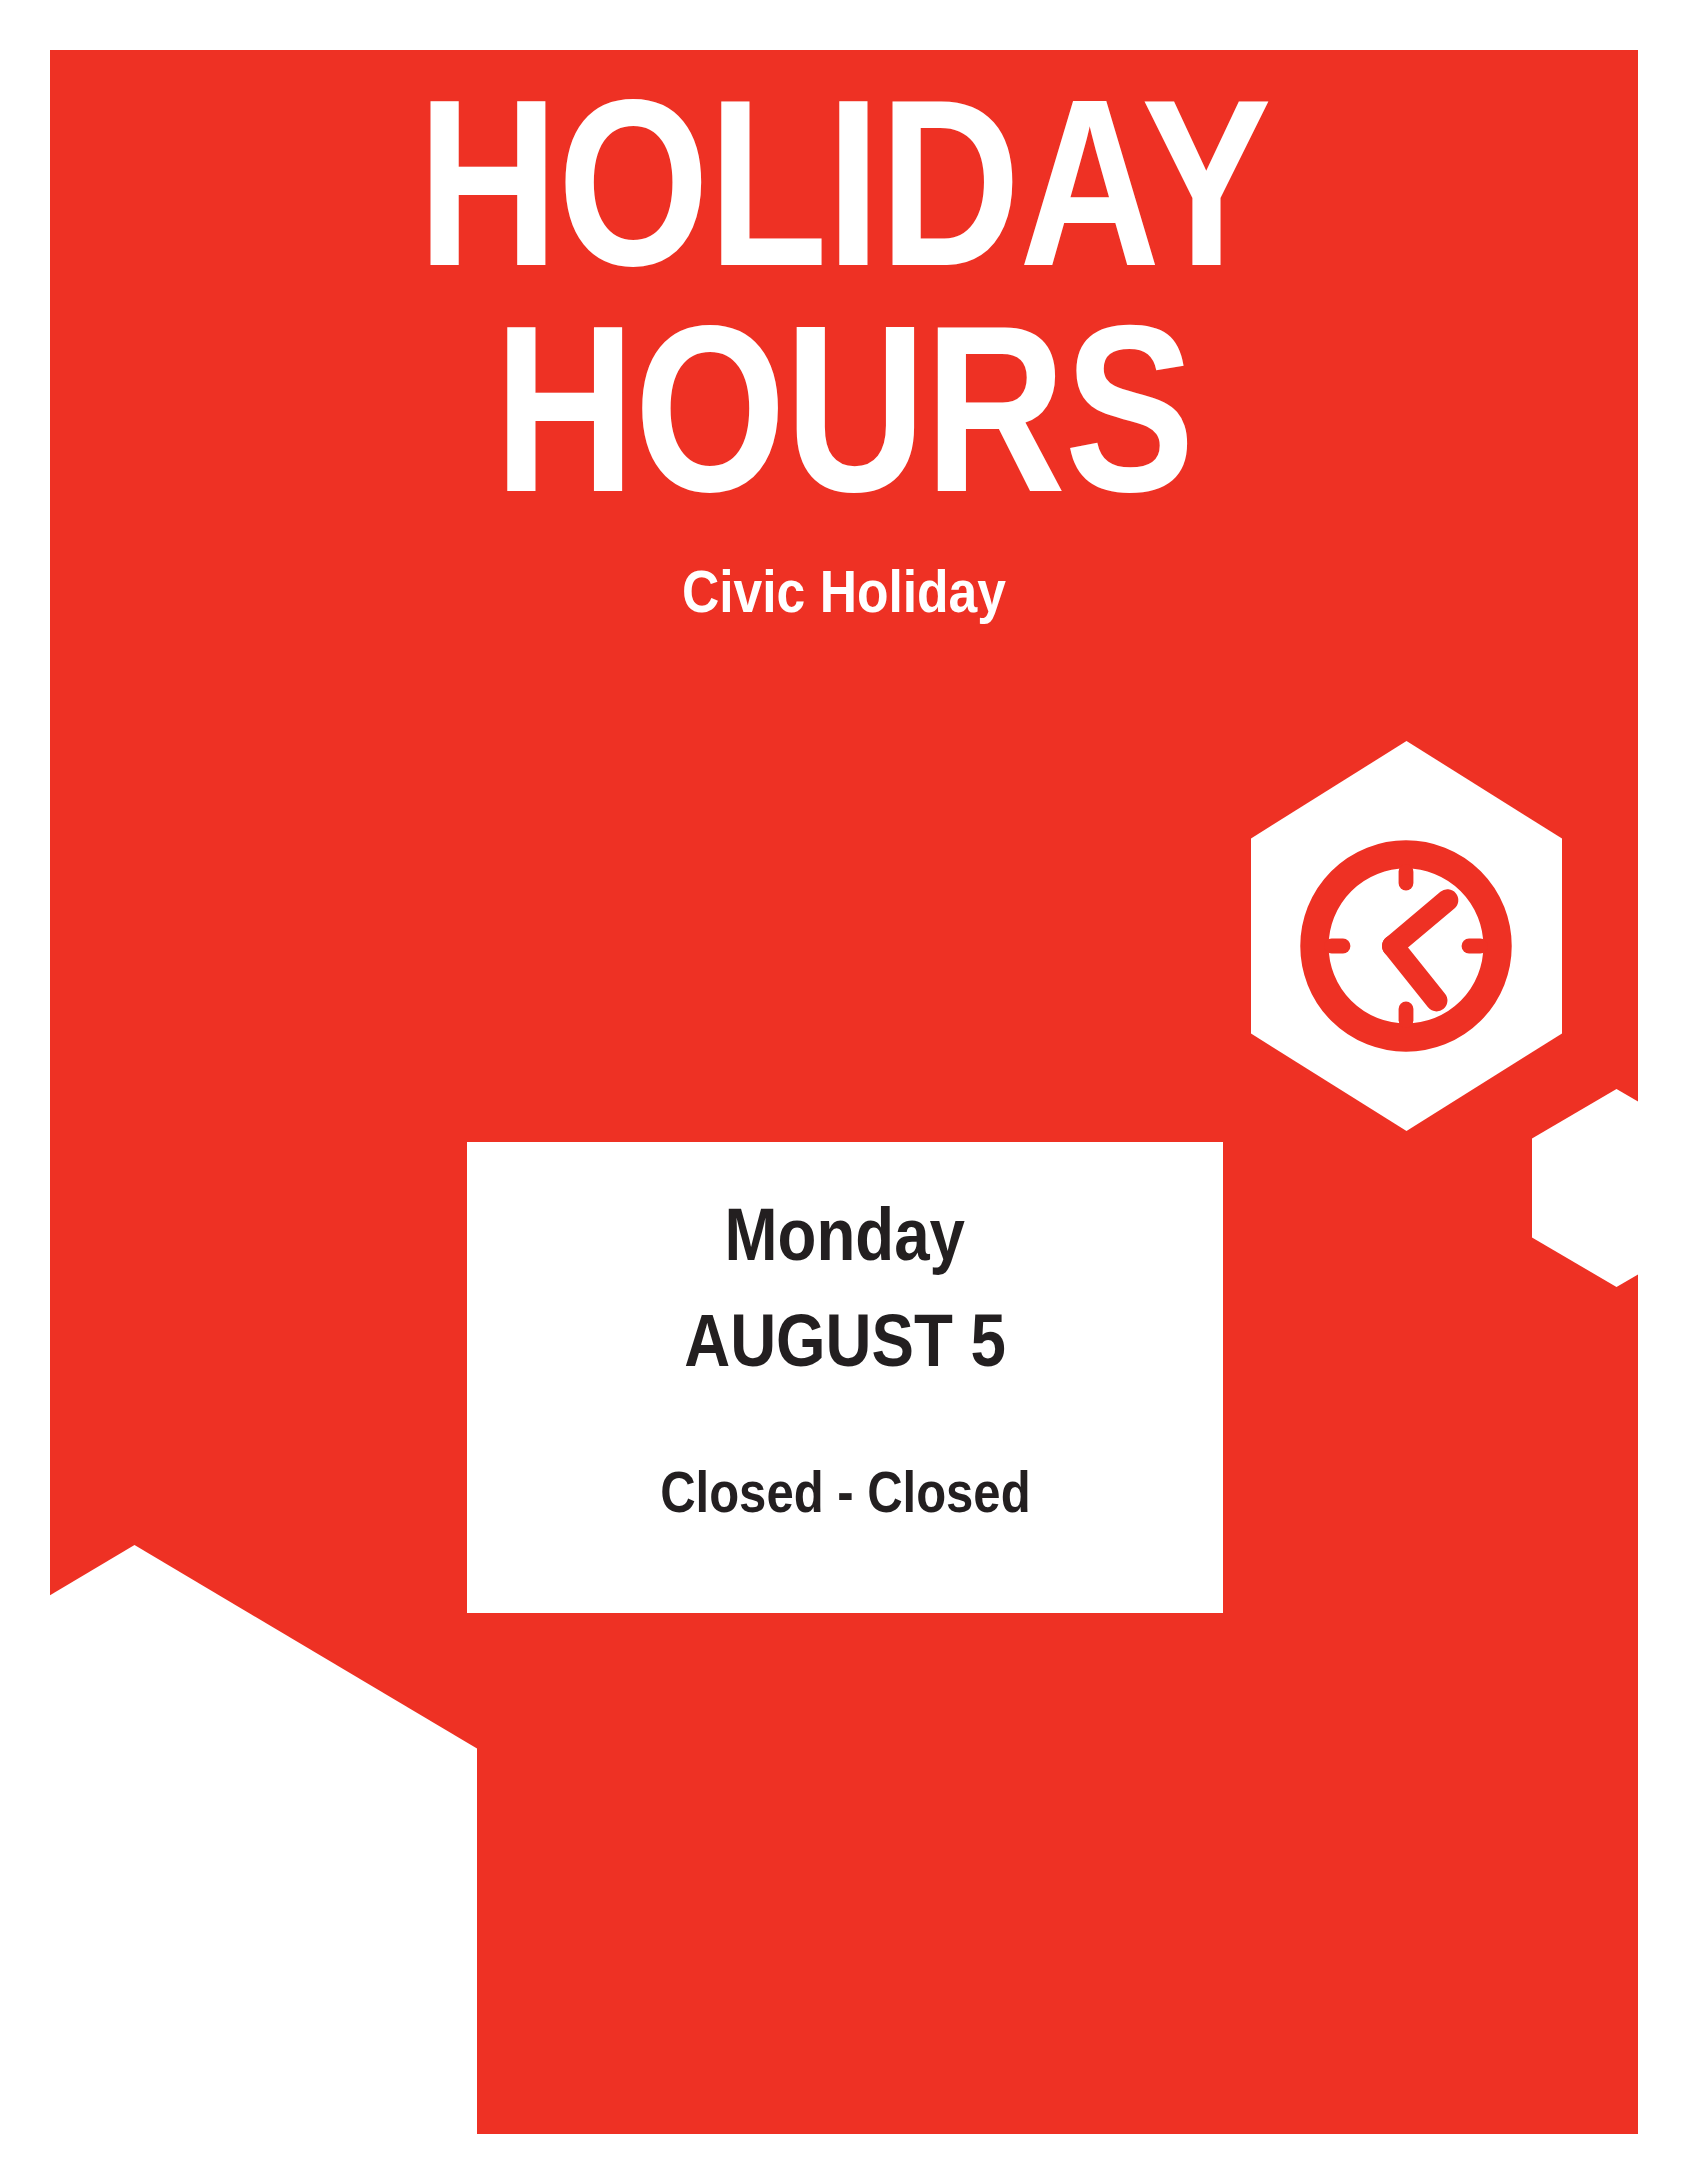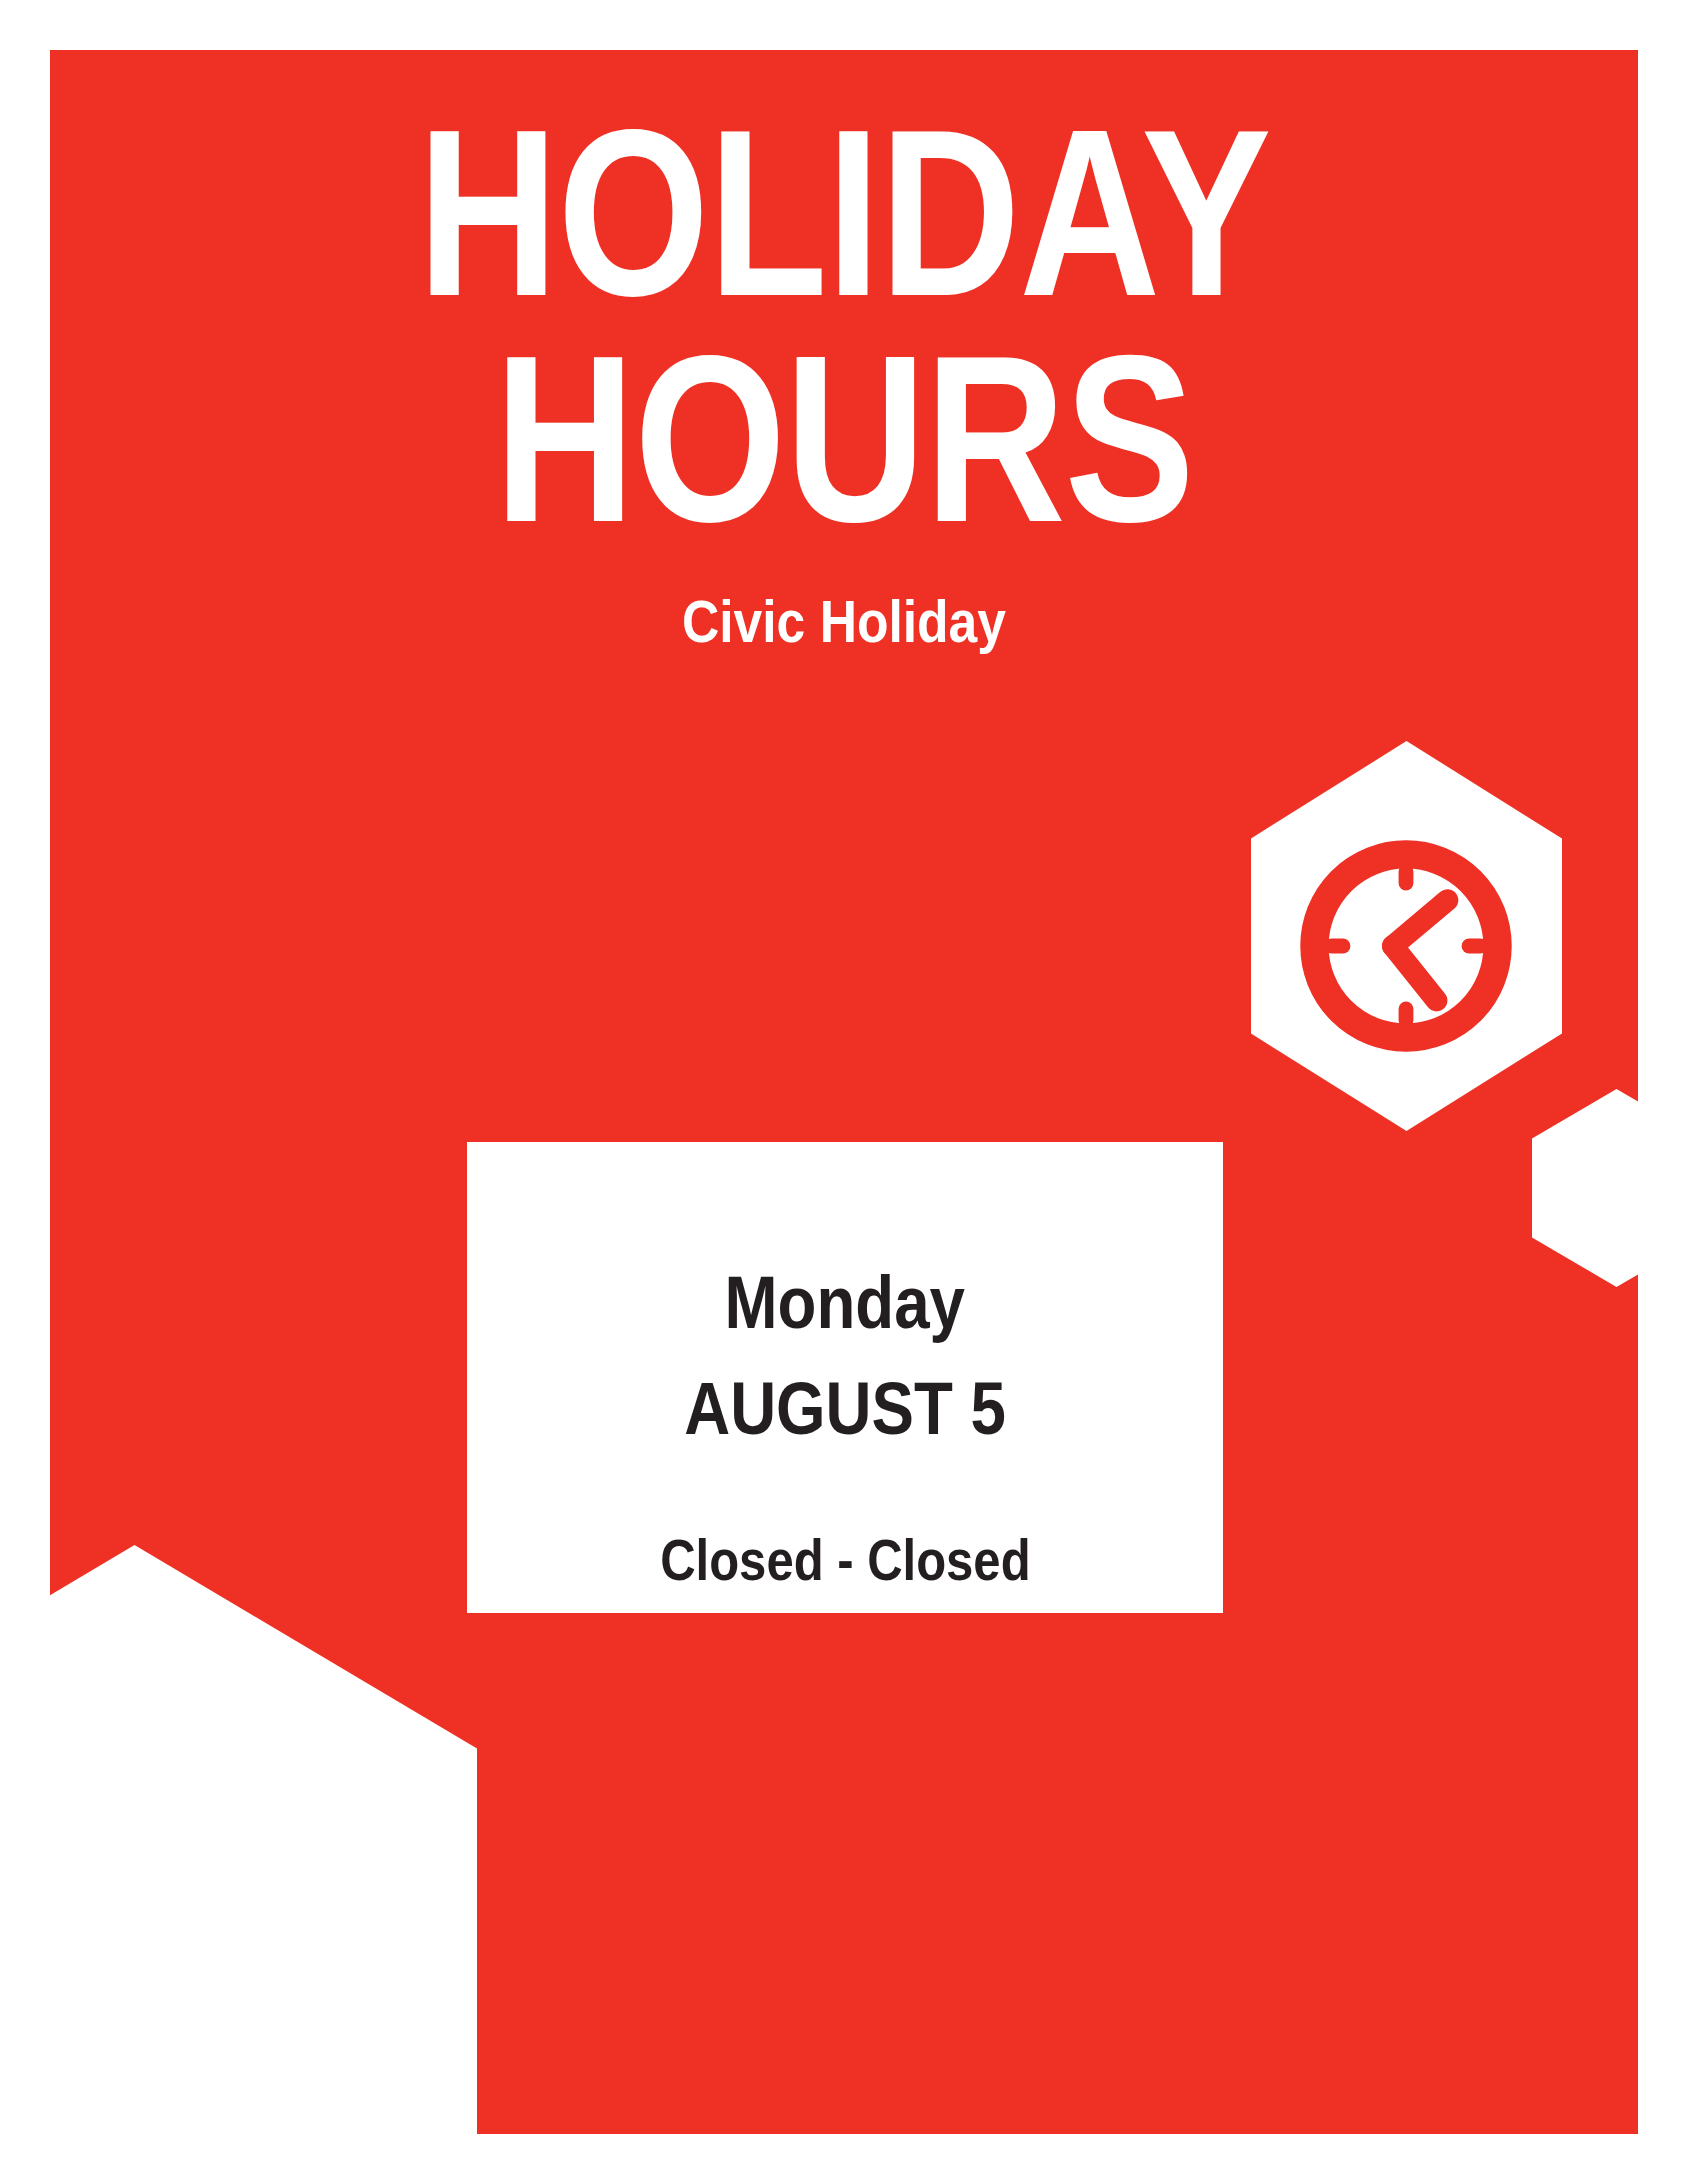--- a/index.html
+++ b/index.html
@@ -31,21 +31,21 @@
     overflow: hidden;
   }
 
   
   .title-block {
     position: absolute;
     left: 0;
     top: 0;
     width: 1588px;
     text-align: center;
-    padding-top: 50px;
+    padding-top: 20px;
   }
 
   .title-line {
     display: block;
     color: #ffffff;
     font-family: "Liberation Sans Narrow", "Liberation Sans", sans-serif;
     font-weight: 700;
     font-size: 238px;
     line-height: 0.95;
     letter-spacing: -1.3px;
@@ -119,21 +119,21 @@
     left: 417px;
     top: 1092px;
     width: 756px;
     height: 471px;
     background: #ffffff;
     display: flex;
     flex-direction: column;
     align-items: center;
     justify-content: flex-start;
     box-sizing: border-box;
-    padding-top: 120px;
+    padding-top: 52px;
   }
 
   .card-day {
     color: #231f20;
     font-family: "Liberation Sans Narrow", "Liberation Sans", sans-serif;
     font-weight: 700;
     font-size: 74px;
     line-height: 1.1;
     transform: scaleX(0.86);
     transform-origin: center center;

